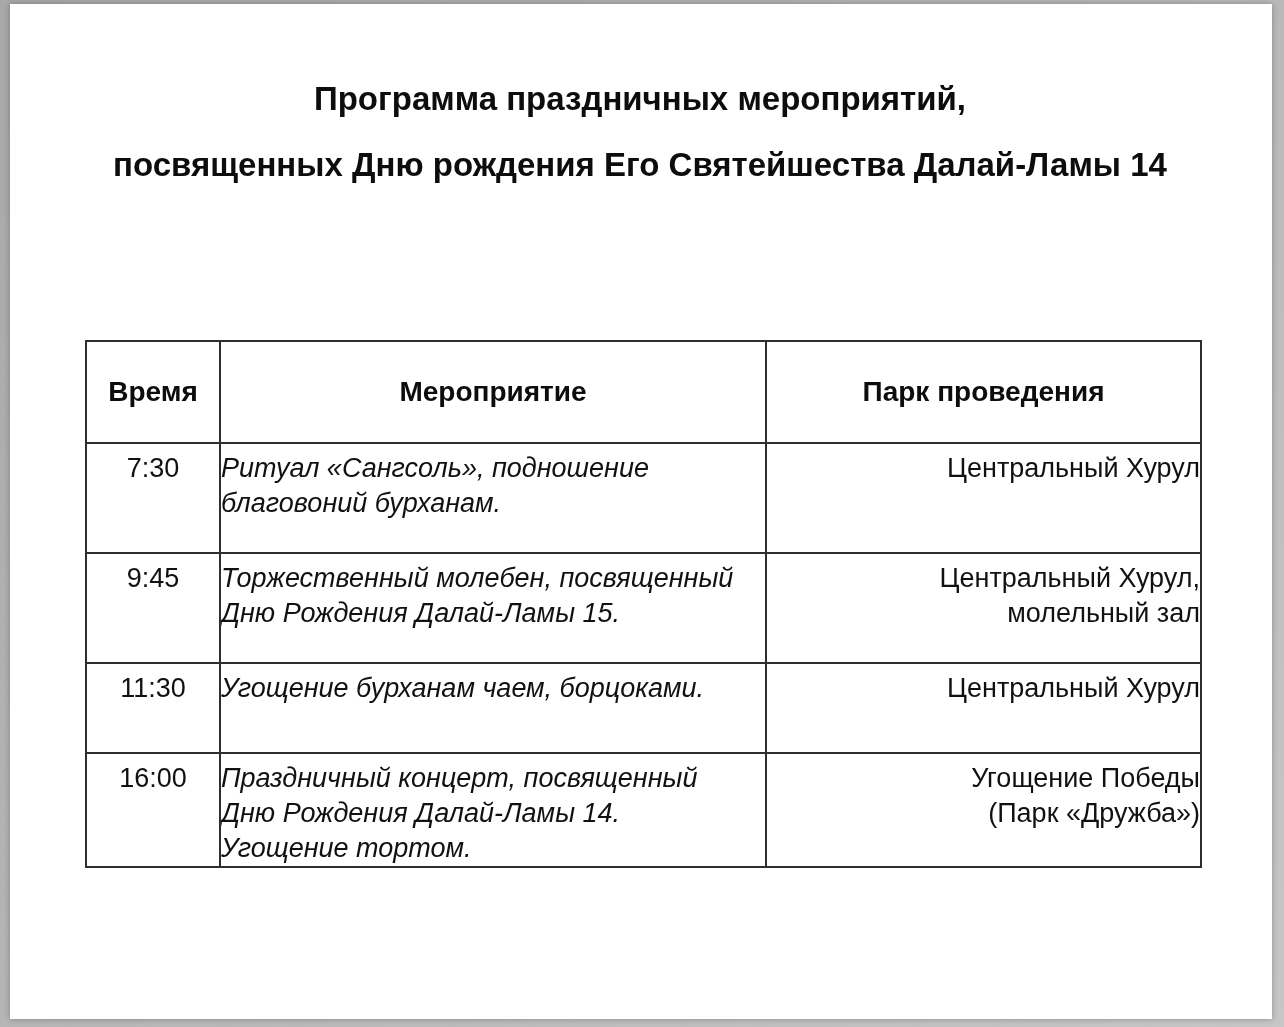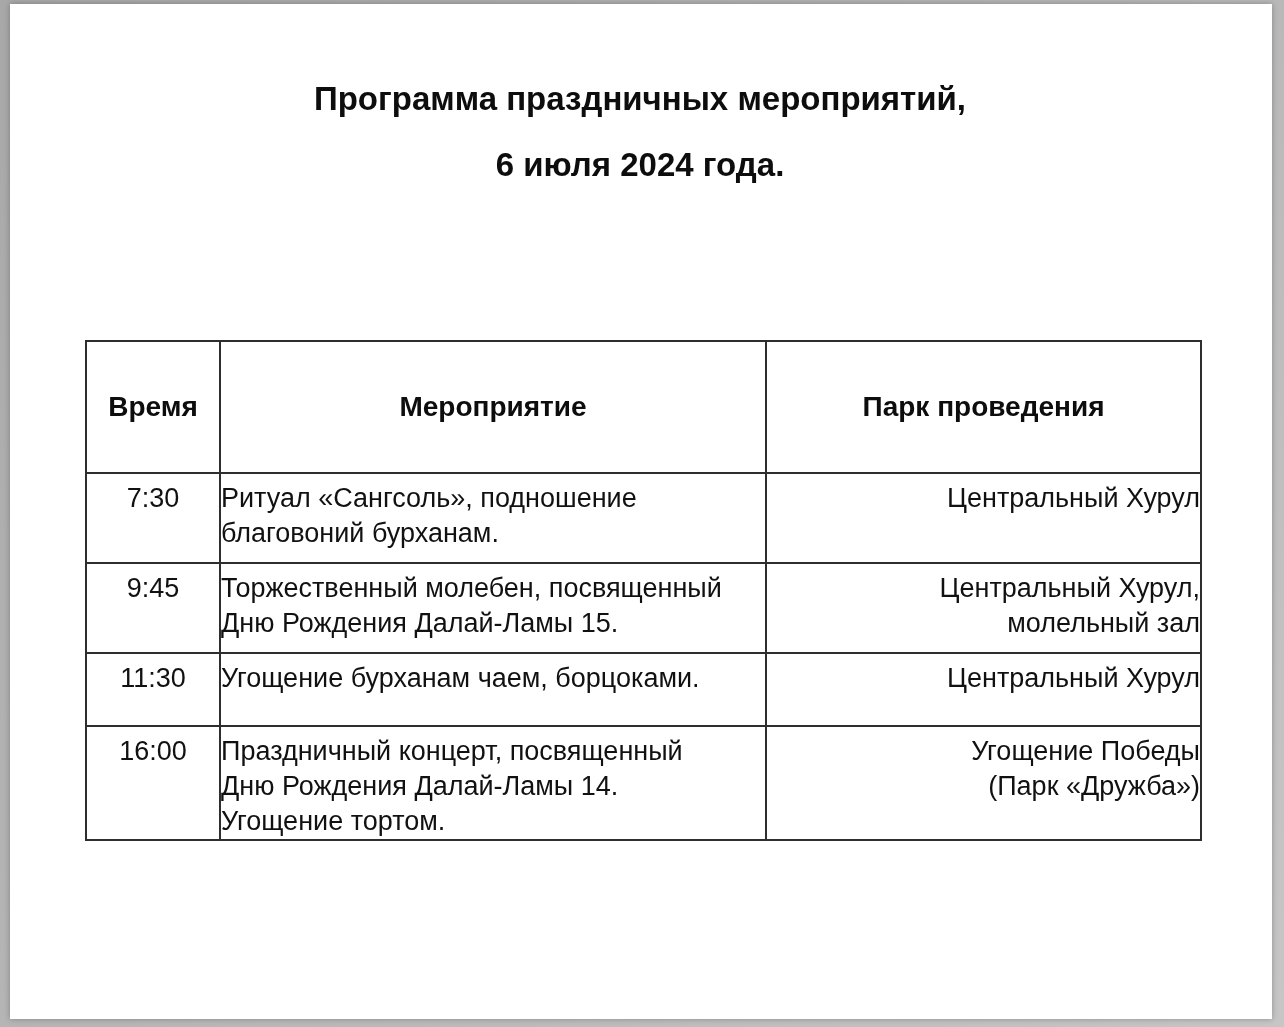--- a/index.html
+++ b/index.html
@@ -47,23 +47,23 @@
   }
   table.schedule col.c-time  { width: 134px; }
   table.schedule col.c-event { width: 546px; }
   table.schedule col.c-place { width: 435px; }
   table.schedule th,
   table.schedule td {
     border: 2px solid #2e2e2e;
     padding: 0;
     overflow: hidden;
   }
-  table.schedule thead tr { height: 132px; }
-  table.schedule tbody tr.h110 { height: 90px; }
-  table.schedule tbody tr.h73  { height: 73px;  }
+  table.schedule thead tr { height: 102px; }
+  table.schedule tbody tr.h110 { height: 110px; }
+  table.schedule tbody tr.h73  { height: 90px;  }
   table.schedule tbody tr.h112 { height: 112px; }
   table.schedule th {
     font-weight: bold;
     font-size: 28px;
     text-align: center;
     vertical-align: middle;
     color: #0d0d0d;
   }
   table.schedule td {
     vertical-align: top;
@@ -71,33 +71,34 @@
     padding-top: 7px;
     white-space: pre-line;
   }
   td.cell-time {
     text-align: center;
   }
   td.cell-event {
     text-align: left;
     padding-left: 12px;
     padding-right: 8px;
+    font-style: italic;
   }
   td.cell-location {
     text-align: right;
   }
 </style>
 </head>
 <body>
 
 <div class="page">
 
   <div class="title-block">
     <div>Программа праздничных мероприятий,</div>
-    <div>6 июля 2024 года.</div>
+    <div>посвященных Дню рождения Его Святейшества Далай-Ламы 14</div>
   </div>
 
   <table class="schedule">
     <colgroup>
       <col class="c-time">
       <col class="c-event">
       <col class="c-place">
     </colgroup>
     <thead>
       <tr>

